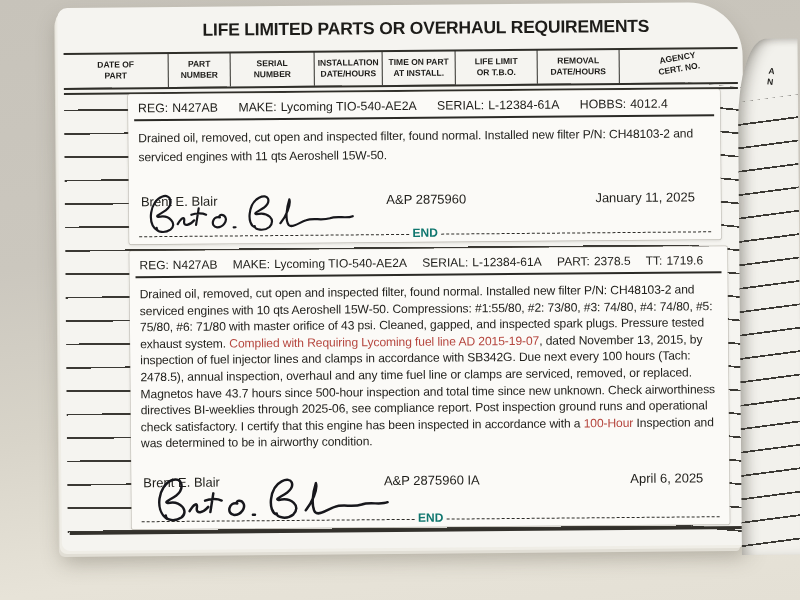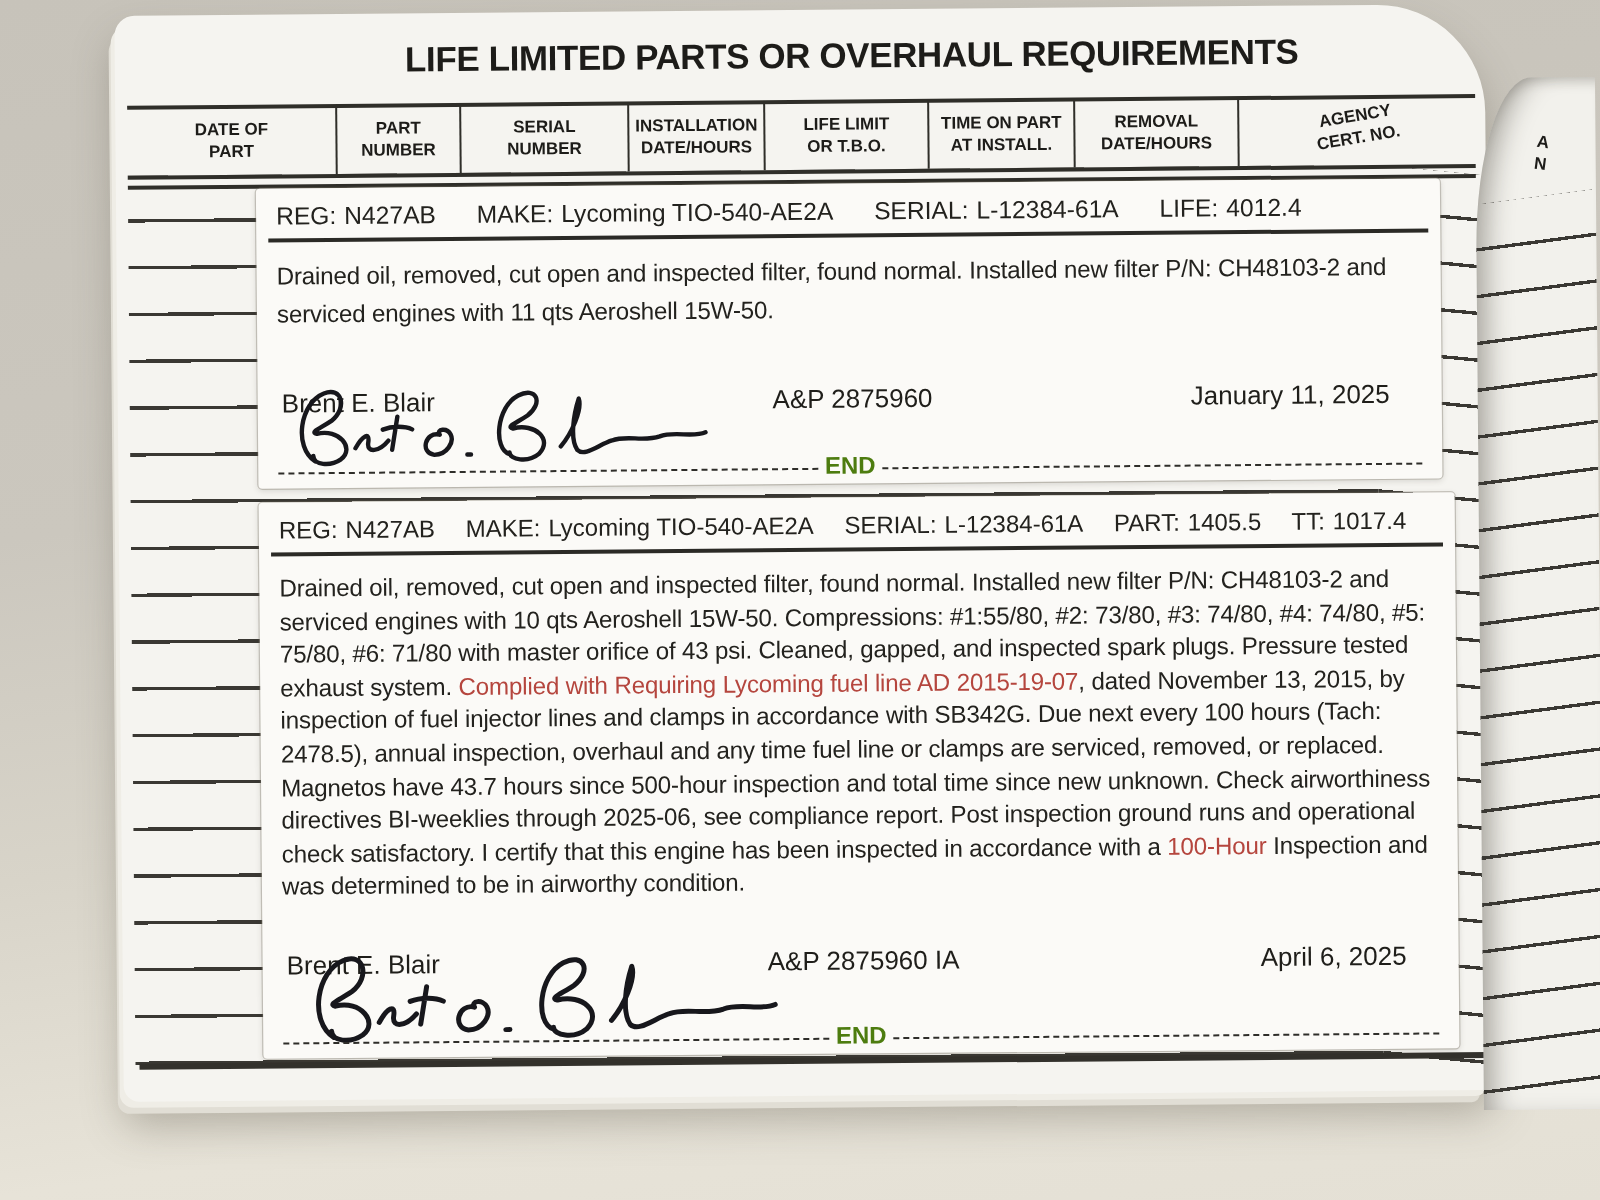--- a/index.html
+++ b/index.html
@@ -72,21 +72,21 @@
   .redtxt{color:var(--red-text,#b5463e);}
   .efoot{position:absolute;left:12px;right:26px;display:flex;align-items:baseline;font-size:13px;color:#1f1e1a;}
   .s1 .efoot{top:100px;}
   .s2 .efoot{top:224px;}
   .efoot .nm{flex:1.2;}
   .efoot .ct{flex:1;text-align:center;}
   .efoot .dt{flex:1.1;text-align:right;}
   .endline{position:absolute;left:10px;right:10px;display:flex;align-items:center;}
   .s1 .endline{top:134px;} .s2 .endline{top:262px;}
   .dash{flex:1;border-top:1.7px dashed #2e2d29;margin-top:2px;}
-  .endlbl{font-weight:bold;font-size:12px;padding:0 3px;color:#4d7c0f;}
+  .endlbl{font-weight:bold;font-size:12px;padding:0 3px;color:#0f766e;}
   .sig{position:absolute;pointer-events:none;}
   .s1 .sig{left:12px;top:96px;width:220px;height:50px;}
   .s2 .sig{left:16px;top:222px;width:250px;height:56px;}
   .sig path{fill:none;stroke:#17171c;stroke-width:2.4;stroke-linecap:round;stroke-linejoin:round;}
 
   
   .next-page{
     position:absolute;left:740px;top:42px;width:60px;height:516px;
     background:#f2f1ec;border-top-left-radius:28px 85px;overflow:hidden;
     box-shadow:inset 11px 0 13px -6px rgba(50,45,35,.38), inset 0 6px 6px -4px rgba(50,45,35,.2);
@@ -117,46 +117,46 @@
           <span>NUMBER</span>
       </div>
       <div class="th" style="width:84px">
         <span>SERIAL</span>
           <span>NUMBER</span>
       </div>
       <div class="th" style="width:68px">
         <span>INSTALLATION</span>
           <span>DATE/HOURS</span>
       </div>
+      <div class="th" style="width:73px">
+        <span>TIME ON PART</span>
+          <span>AT INSTALL.</span>
+      </div>
       <div class="th" style="width:82px">
         <span>LIFE LIMIT</span>
           <span>OR T.B.O.</span>
-      </div>
-      <div class="th" style="width:73px">
-        <span>TIME ON PART</span>
-          <span>AT INSTALL.</span>
       </div>
       <div class="th sep-end" style="width:83px">
         <span>REMOVAL</span>
           <span>DATE/HOURS</span>
       </div>
       <div class="th agency" style="flex:1">
         <span>AGENCY</span>
           <span>CERT. NO.</span>
       </div>
     </div>
     <div class="hline hl-b1"></div>
     <div class="hline hl-b2"></div>
 
     <div class="sticker s1">
       <div class="ehdr">
         <span class="fld"><b>REG:</b><span class="v">N427AB</span></span>
         <span class="fld"><b>MAKE:</b><span class="v">Lycoming TIO-540-AE2A</span></span>
         <span class="fld"><b>SERIAL:</b><span class="v">L-12384-61A</span></span>
-        <span class="fld"><b>LIFE:</b><span class="v">4012.4</span></span>
+        <span class="fld"><b>HOBBS:</b><span class="v">4012.4</span></span>
       </div>
       <div class="eunder"></div>
       <p class="ebody"><span>Drained oil, removed, cut open and inspected filter, found normal. Installed new filter P/N: CH48103-2 and serviced engines with 11 qts Aeroshell 15W-50.</span></p>
       <div class="efoot">
         <span class="nm">Brent E. Blair</span>
         <span class="ct">A&amp;P 2875960</span>
         <span class="dt">January 11, 2025</span>
       </div>
       <svg class="sig" viewBox="0 0 240 54">
         <path d="M18 44 C6 36 10 12 23 7 C33 3 36 15 27 22 C21 26 15 28 19 29 C31 26 40 37 32 43 C26 47 17 46 17 41 M40 37 C44 30 48 28 47 34 C46 40 53 39 58 33 M63 20 L60 38 M55 27 C60 25 67 25 71 27 M86 30 C78 28 75 40 83 41 C90 41 94 34 92 30 C90 26 84 27 86 30 M101 41 l2 0 M124 41 C115 38 117 15 129 9 C139 4 143 13 134 20 C128 24 122 26 126 27 C138 24 148 33 140 41 C134 46 124 44 124 40 M152 37 C158 30 164 17 162 11 C159 20 157 33 161 39 C165 43 173 36 180 34 C188 31 197 35 206 32 C214 29 224 33 231 30"></path>
@@ -166,22 +166,22 @@
         <span class="endlbl">END</span>
         <span class="dash"></span>
       </div>
     </div>
 
     <div class="sticker s2">
       <div class="ehdr">
         <span class="fld"><b>REG:</b><span class="v">N427AB</span></span>
         <span class="fld"><b>MAKE:</b><span class="v">Lycoming TIO-540-AE2A</span></span>
         <span class="fld"><b>SERIAL:</b><span class="v">L-12384-61A</span></span>
-        <span class="fld"><b>PART:</b><span class="v">1405.5</span></span>
-        <span class="fld"><b>TT:</b><span class="v">1017.4</span></span>
+        <span class="fld"><b>PART:</b><span class="v">2378.5</span></span>
+        <span class="fld"><b>TT:</b><span class="v">1719.6</span></span>
       </div>
       <div class="eunder"></div>
       <p class="ebody"><span>Drained oil, removed, cut open and inspected filter, found normal. Installed new filter P/N: CH48103-2 and serviced engines with 10 qts Aeroshell 15W-50. Compressions: #1:55/80, #2: 73/80, #3: 74/80, #4: 74/80, #5: 75/80, #6: 71/80 with master orifice of 43 psi. Cleaned, gapped, and inspected spark plugs. Pressure tested exhaust system. </span><span class="redtxt">Complied with Requiring Lycoming fuel line AD 2015-19-07</span><span>, dated November 13, 2015, by inspection of fuel injector lines and clamps in accordance with SB342G. Due next every 100 hours (Tach: 2478.5), annual inspection, overhaul and any time fuel line or clamps are serviced, removed, or replaced. Magnetos have 43.7 hours since 500-hour inspection and total time since new unknown. Check airworthiness directives BI-weeklies through 2025-06, see compliance report. Post inspection ground runs and operational check satisfactory. I certify that this engine has been inspected in accordance with a </span><span class="redtxt">100-Hour</span><span> Inspection and was determined to be in airworthy condition.</span></p>
       <div class="efoot">
         <span class="nm">Brent E. Blair</span>
         <span class="ct">A&amp;P 2875960 IA</span>
         <span class="dt">April 6, 2025</span>
       </div>
       <svg class="sig" viewBox="0 0 240 54">
         <path d="M18 44 C6 36 10 12 23 7 C33 3 36 15 27 22 C21 26 15 28 19 29 C31 26 40 37 32 43 C26 47 17 46 17 41 M40 37 C44 30 48 28 47 34 C46 40 53 39 58 33 M63 20 L60 38 M55 27 C60 25 67 25 71 27 M86 30 C78 28 75 40 83 41 C90 41 94 34 92 30 C90 26 84 27 86 30 M101 41 l2 0 M124 41 C115 38 117 15 129 9 C139 4 143 13 134 20 C128 24 122 26 126 27 C138 24 148 33 140 41 C134 46 124 44 124 40 M152 37 C158 30 164 17 162 11 C159 20 157 33 161 39 C165 43 173 36 180 34 C188 31 197 35 206 32 C214 29 224 33 231 30"></path>

